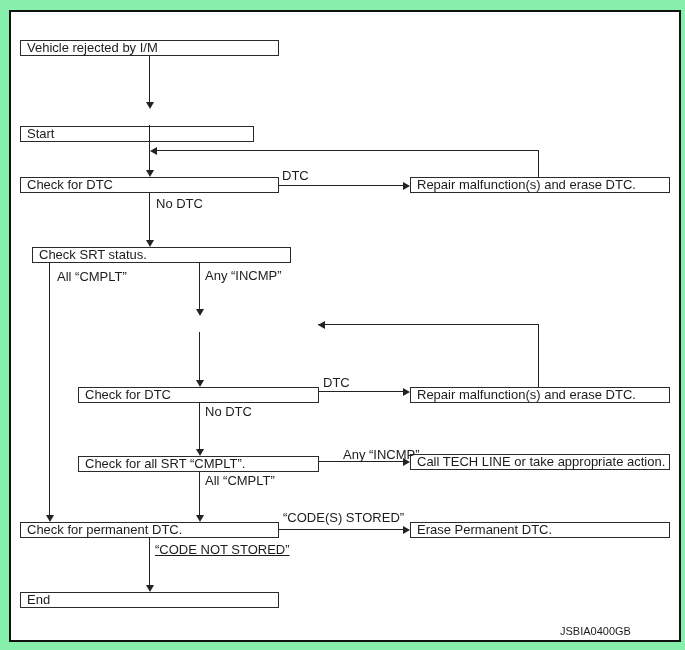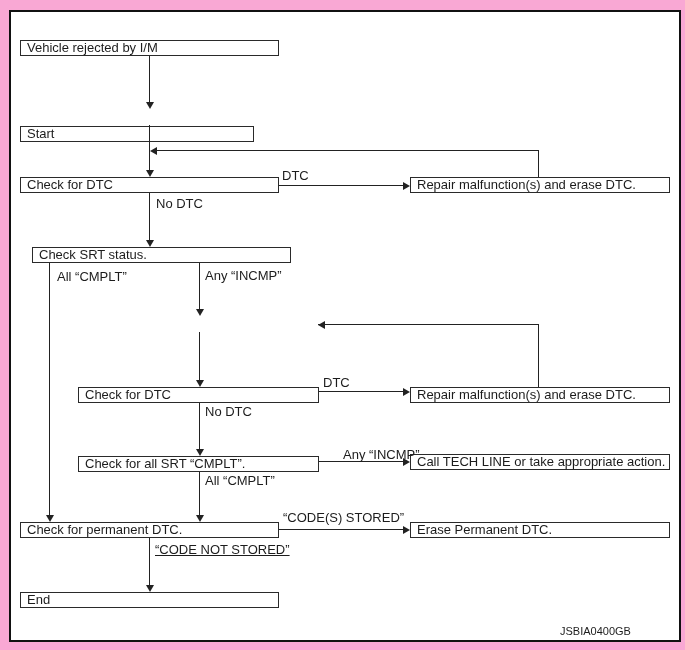--- a/index.html
+++ b/index.html
@@ -1,20 +1,20 @@
 <!DOCTYPE html>
 <html><head>
 <meta charset="utf-8">
 <style>
   html, body { margin: 0; padding: 0; background: #ffffff; }
   #canvas {
     position: relative;
     width: 685px;
     height: 650px;
-    background: #f9a8d4;
+    background: #86efac;
     font-family: "Liberation Sans", "DejaVu Sans", sans-serif;
     color: #1c1c1c;
     overflow: hidden;
   }
   .frame {
     position: absolute;
     border: 2px solid #111;
     background: #ffffff;
   }
   .node {

